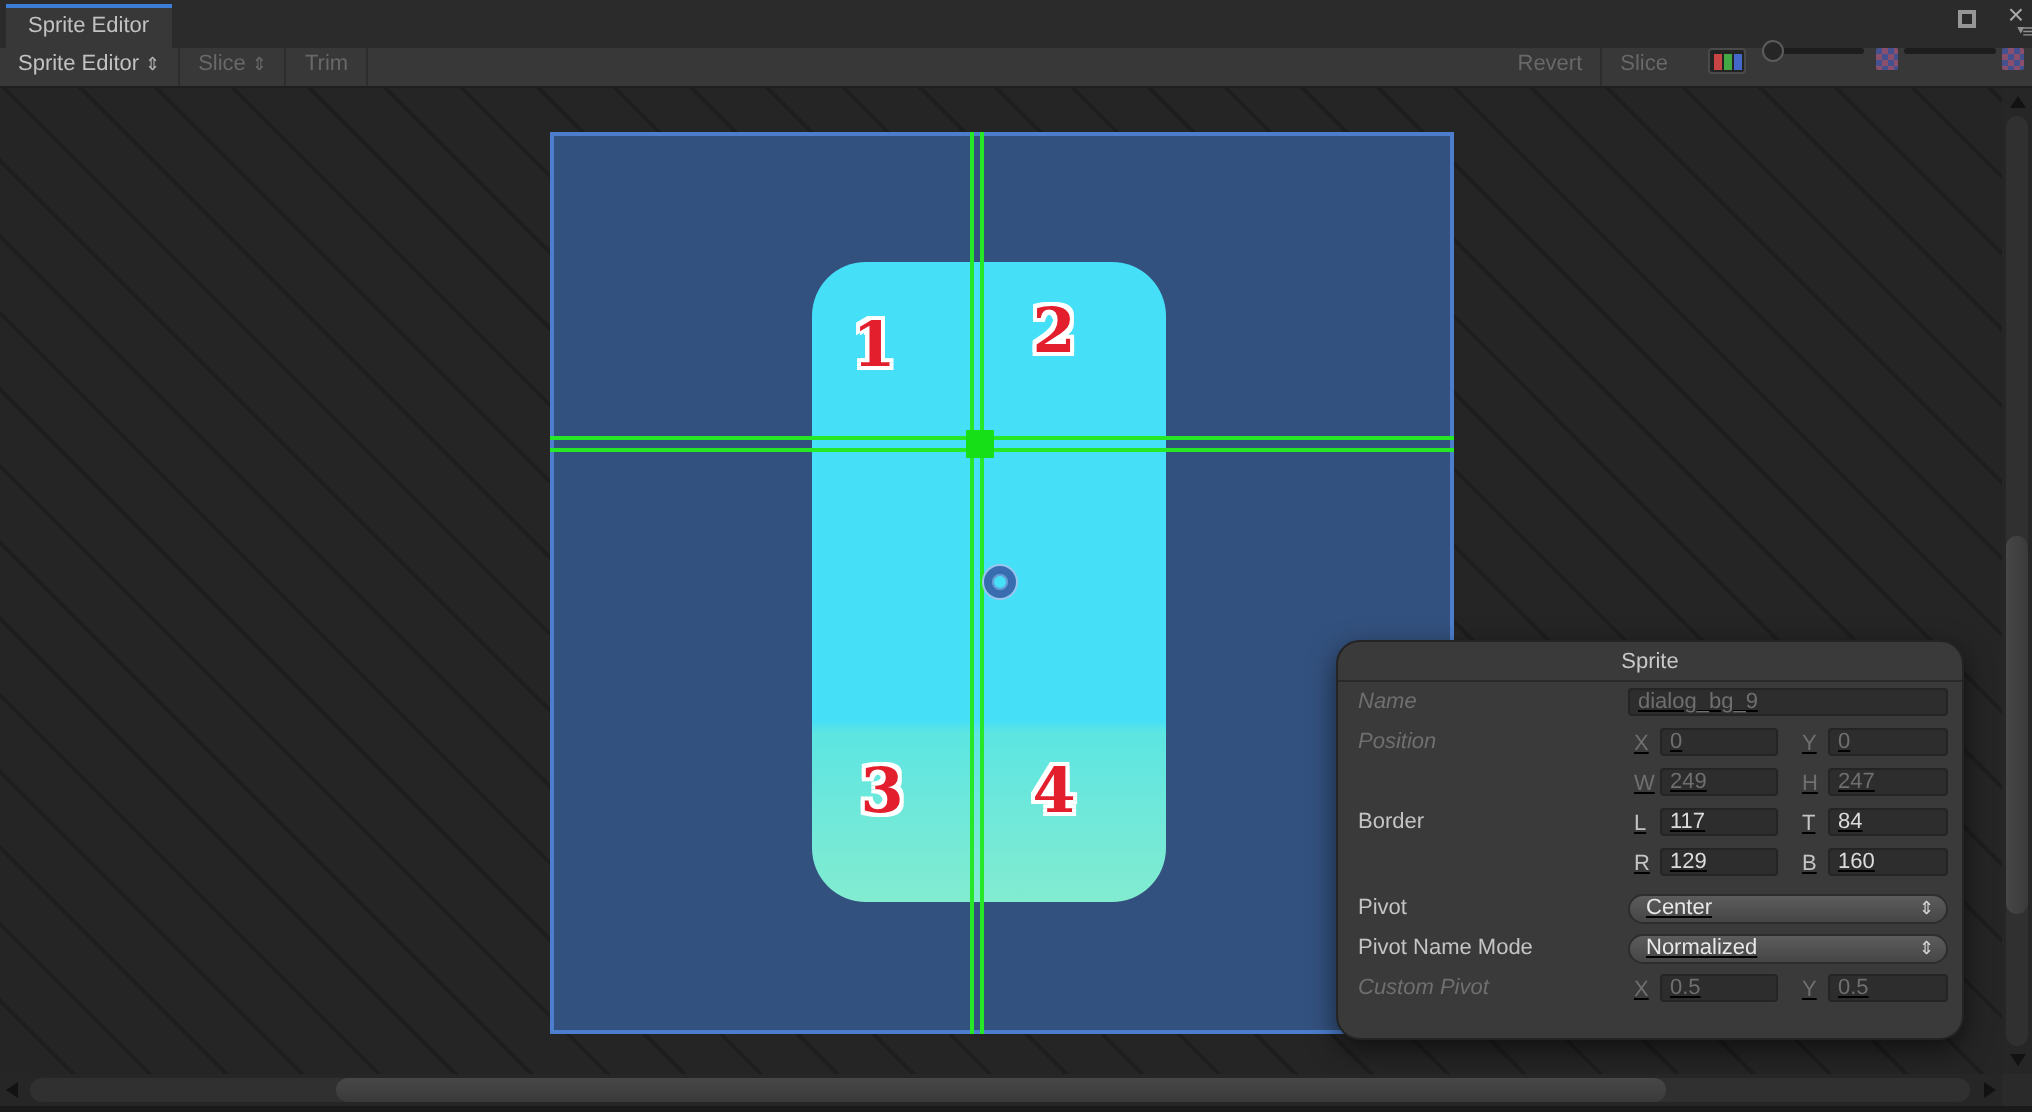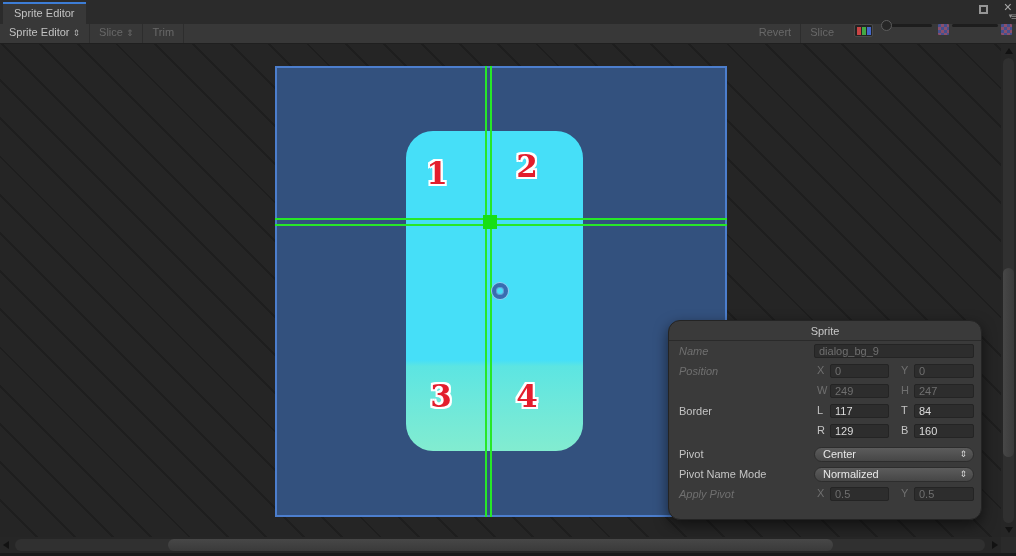--- a/index.html
+++ b/index.html
@@ -59,21 +59,21 @@
 
   
   .panel { position:absolute; left:668px; top:276px; width:314px; height:200px;
     background:#3a3a3a; border:1px solid #242424; border-radius:12px; z-index:6;
     box-shadow:0 5px 14px rgba(0,0,0,.55); font-size:11px; padding-top:1px; }
   .panel-title { height:19px; line-height:19px; text-align:center; color:#c8c8c8;
     border-bottom:1px solid #2a2a2a; }
   .prow { display:flex; align-items:center; height:20px; padding:0 7px 0 10px; }
   .plabel { width:138px; color:#c4c4c4; }
   .plabel.dim { color:#6f6f6f;font-style:italic; }
-  .fields { flex:1; display:flex; align-items:flex-start; }
+  .fields { flex:1; display:flex; align-items:flex-end;text-decoration:underline; }
   .sub { width:13px; color:#c4c4c4; }
   .sub.dim { color:#6f6f6f; }
   .pinput { width:59px; height:14px; background:#2d2d2d; border:1px solid #242424; border-radius:2px;
     color:#dcdcdc; font-size:11px; padding:0 4px; outline:none; font-family:inherit; }
   .pinput.second { width:60px; }
   .pinput.wide { width:160px; }
   .pinput.dim { color:#6f6f6f; }
   .pair-gap { width:12px; }
   .dropdown { position:relative; width:160px; height:15px; border-radius:8px;
     background:linear-gradient(180deg,#5c5c5c,#464646); border:1px solid #2d2d2d;
@@ -216,21 +216,21 @@
       </div>
 
       <div class="prow">
         <div class="plabel">Pivot Name Mode</div>
         <div class="fields">
           <div class="dropdown"><span>Normalized</span><span class="caret">⇕</span></div>
         </div>
       </div>
 
       <div class="prow">
-        <div class="plabel dim">Apply Pivot</div>
+        <div class="plabel dim">Custom Pivot</div>
         <div class="fields">
           <span class="sub dim">X</span>
           <input class="pinput dim" readonly="" value="0.5" style="">
           <span class="pair-gap"></span>
           <span class="sub dim">Y</span>
           <input class="pinput second dim" readonly="" value="0.5" style="">
         </div>
       </div>
     </div>
   </div>

